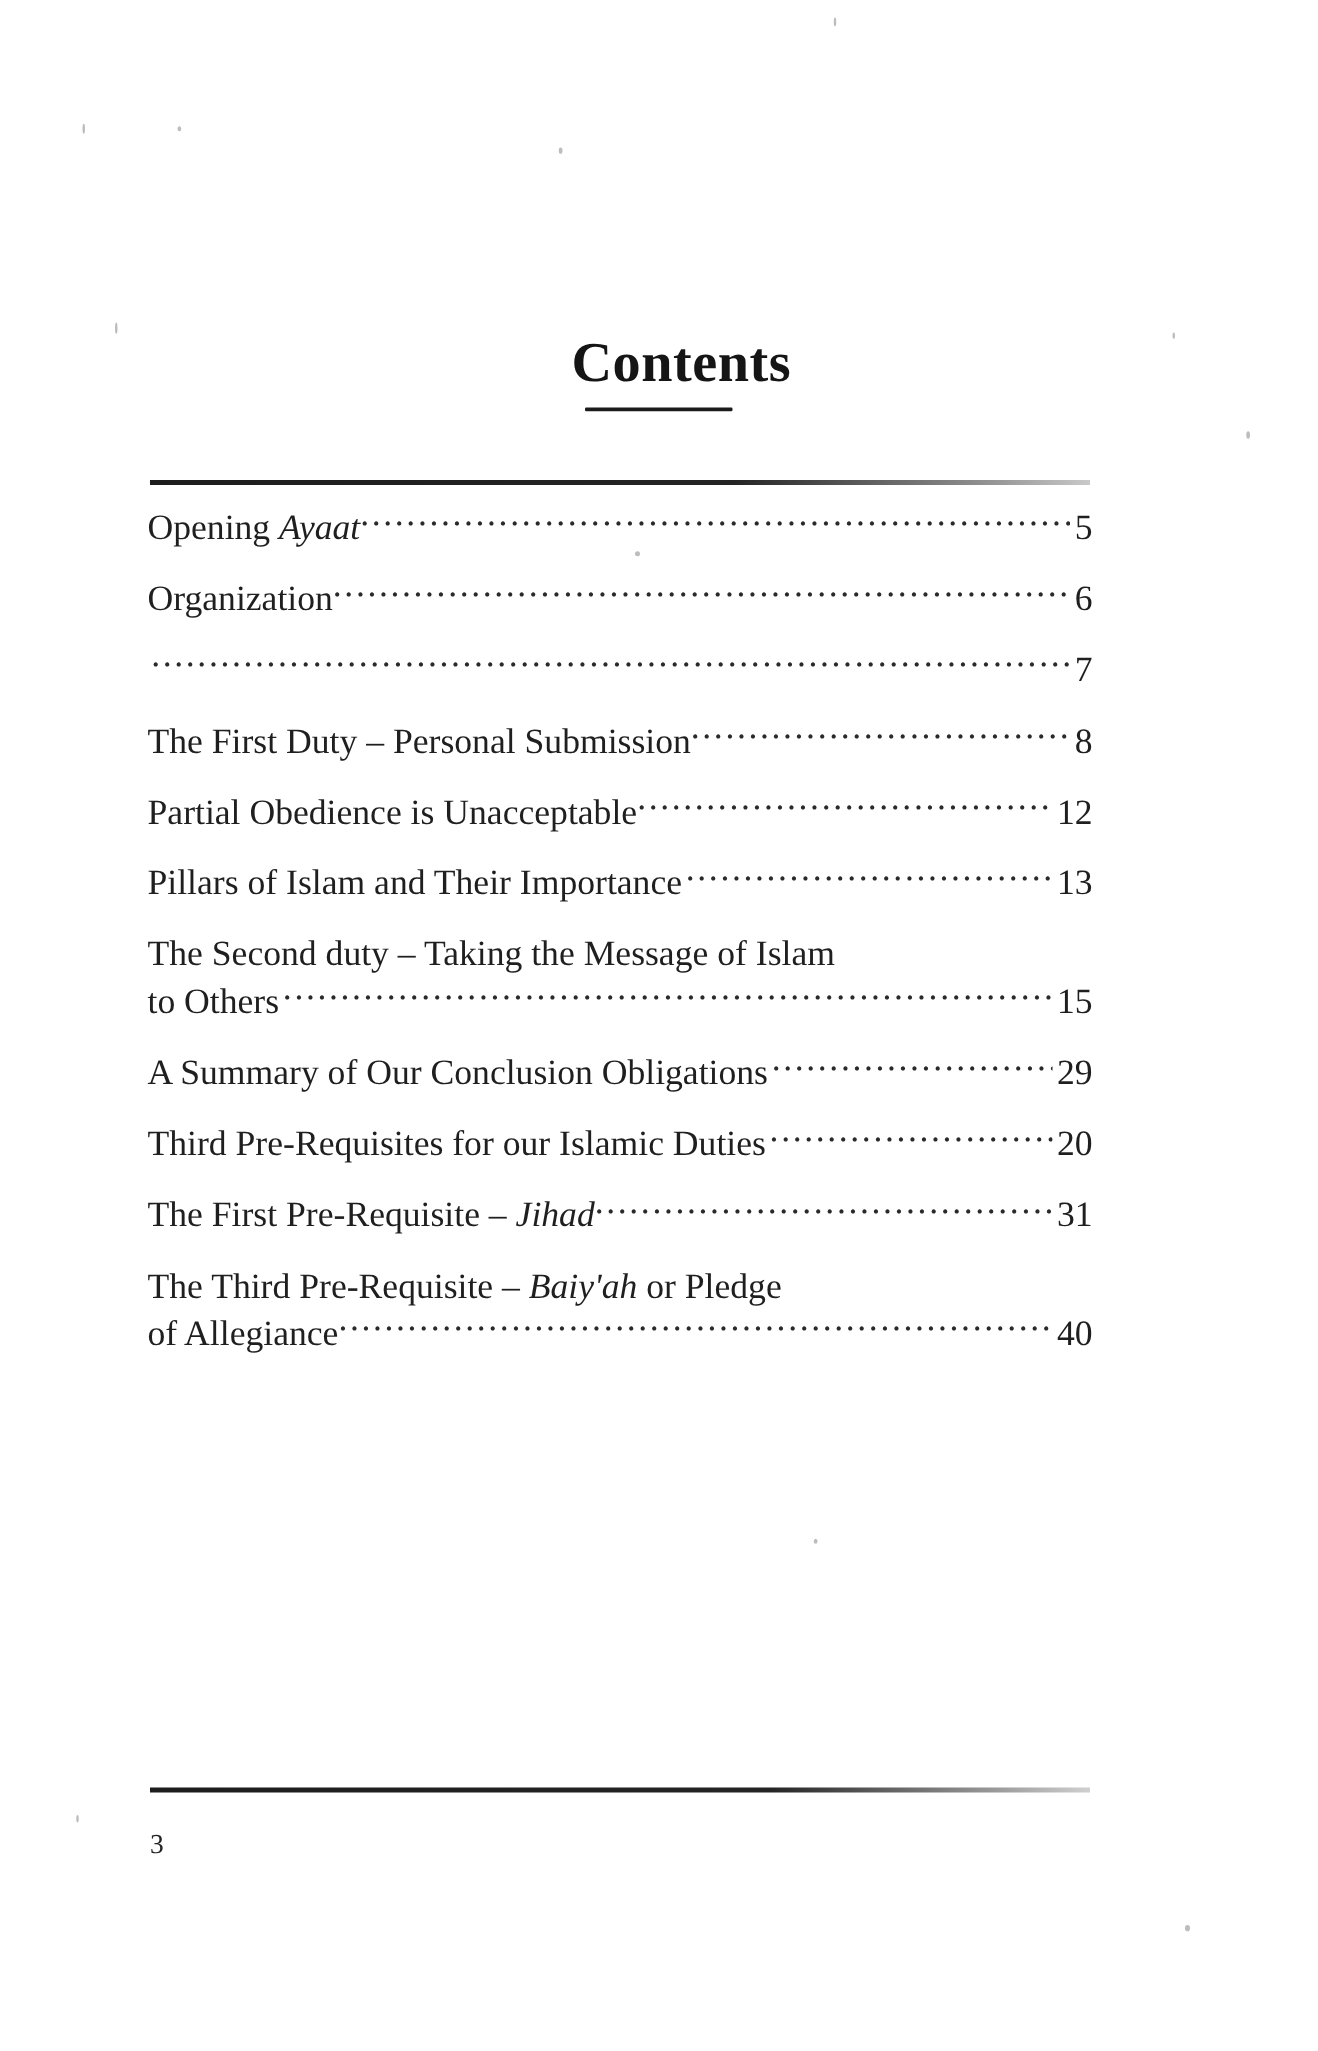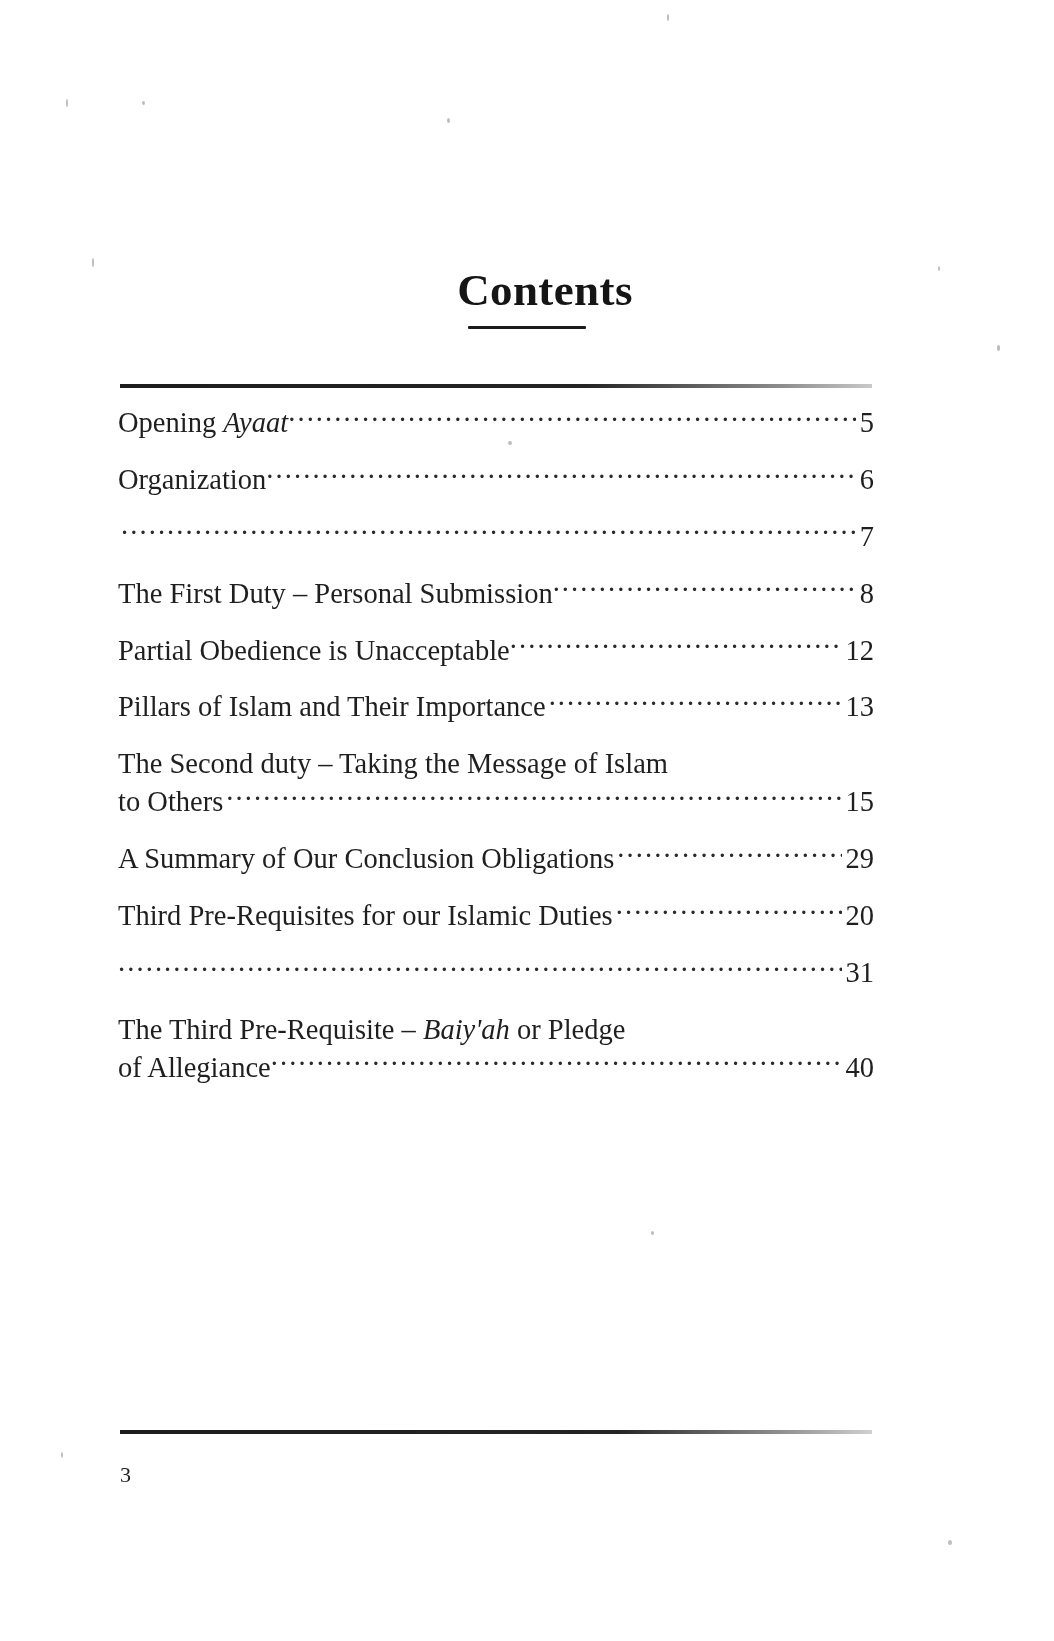--- a/index.html
+++ b/index.html
@@ -213,20 +213,21 @@
       </div>
       <div class="toc-entry">
         <div class="entry-line">
           <span class="entry-title"><span>Third Pre-Requisites for our Islamic Duties</span></span>
           <span class="leader"></span>
           <span class="entry-page">20</span>
         </div>
       </div>
       <div class="toc-entry">
         <div class="entry-line no-gap">
+          <span class="entry-title"><span>The First Pre-Requisite – </span><em>Jihad</em></span>
           <span class="leader"></span>
           <span class="entry-page">31</span>
         </div>
       </div>
       <div class="toc-entry">
         <div class="entry-line wrap-first"><span class="entry-title"><span>The Third Pre-Requisite – </span><em>Baiy'ah</em><span> or Pledge</span></span></div>
         <div class="entry-line no-gap">
           <span class="entry-title">of Allegiance</span>
           <span class="leader"></span>
           <span class="entry-page">40</span>

